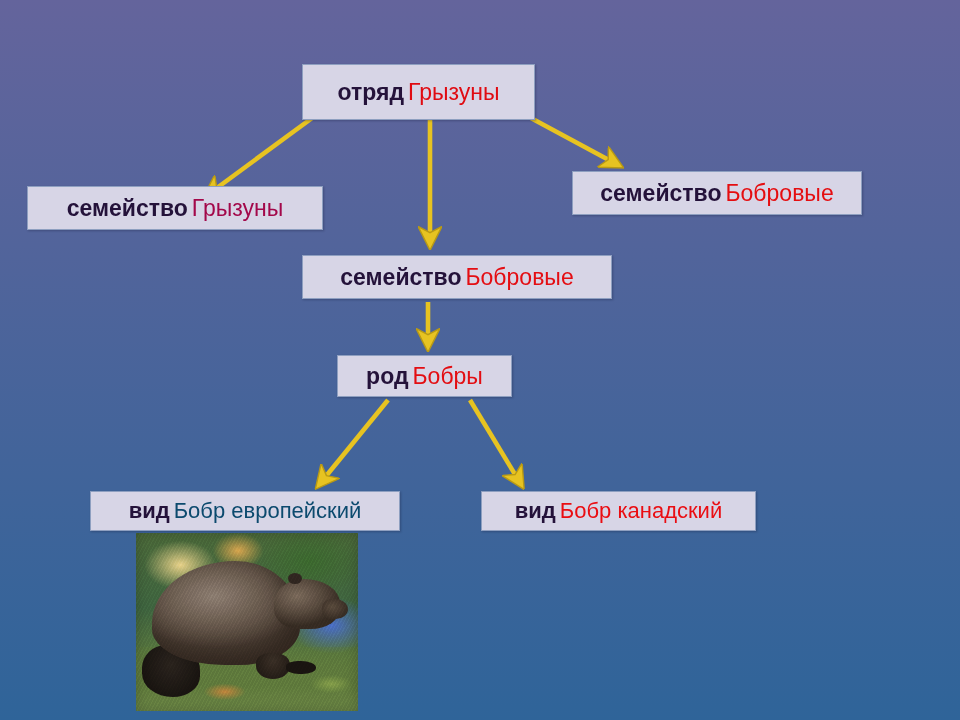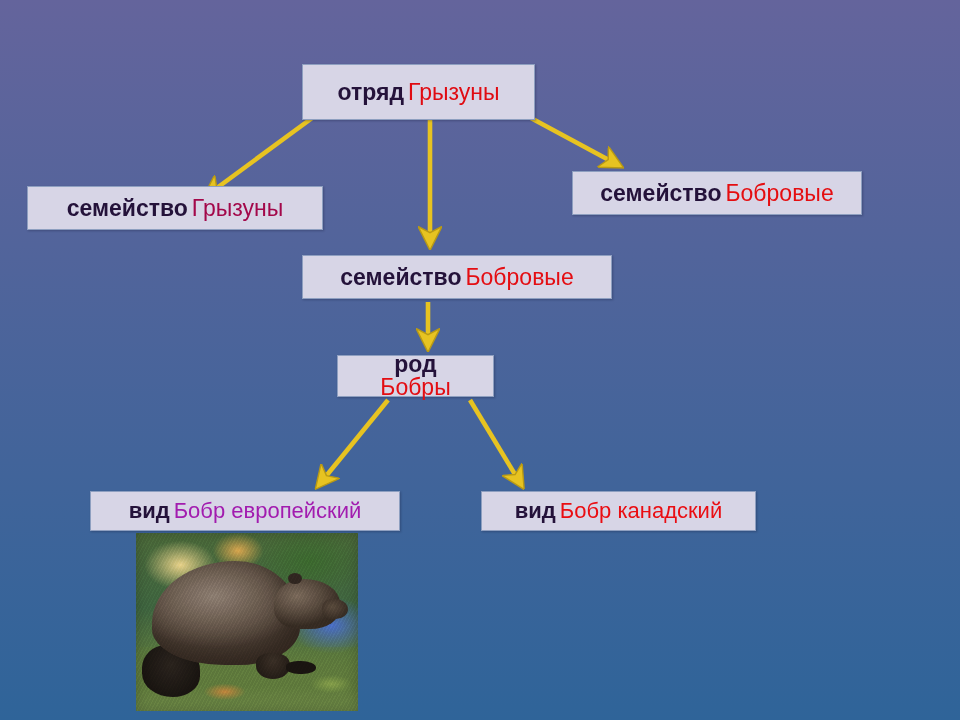--- a/index.html
+++ b/index.html
@@ -56,21 +56,21 @@
     font-weight: bold;
   }
   .taxon {
     font-weight: normal;
   }
   
   #node-order      { left: 302px; top: 64px;  width: 233px; height: 56px; font-size: 23px; }
   #node-fam-squir  { left: 27px;  top: 186px; width: 296px; height: 44px; font-size: 23px; }
   #node-fam-mouse  { left: 572px; top: 171px; width: 290px; height: 44px; font-size: 23px; }
   #node-fam-beaver { left: 302px; top: 255px; width: 310px; height: 44px; font-size: 23px; }
-  #node-genus      { left: 337px; top: 355px; width: 157px; height: 42px; font-size: 23px; flex-direction: column; }
+  #node-genus      { left: 337px; top: 355px; width: 175px; height: 42px; font-size: 23px; }
   #node-sp-eur     { left: 90px;  top: 491px; width: 310px; height: 40px; font-size: 22px; }
   #node-sp-can     { left: 481px; top: 491px; width: 275px; height: 40px; font-size: 22px; }
 
   
   #beaver-photo {
     position: absolute;
     left: 136px;
     top: 533px;
     width: 222px;
     height: 178px;
@@ -200,21 +200,21 @@
     <span class="lbl taxon" style="color: rgb(228, 13, 18);">Бобровые</span>
   </div>
 
   <div class="node" id="node-genus" style="background: rgb(215, 213, 230); border-color: rgb(142, 159, 192);">
     <span class="lbl rank" style="color: rgb(36, 18, 58);">род</span>
     <span class="lbl taxon" style="color: rgb(227, 13, 18);">Бобры</span>
   </div>
 
   <div class="node" id="node-sp-eur" style="background: rgb(215, 213, 230); border-color: rgb(142, 159, 192);">
     <span class="lbl rank" style="color: rgb(36, 18, 58);">вид</span>
-    <span class="lbl taxon" style="color: #a21caf;">Бобр европейский</span>
+    <span class="lbl taxon" style="color: #0c4a6e;">Бобр европейский</span>
   </div>
 
   <div class="node" id="node-sp-can" style="background: rgb(215, 213, 230); border-color: rgb(142, 159, 192);">
     <span class="lbl rank" style="color: rgb(36, 18, 58);">вид</span>
     <span class="lbl taxon" style="color: rgb(234, 13, 18); text-align: center;">Бобр канадский</span>
   </div>
 
   <div id="beaver-photo" title="Фотография бобра на траве среди осенних листьев">
     <div class="ph-bg"></div>
     <div class="ph-grass"></div>

